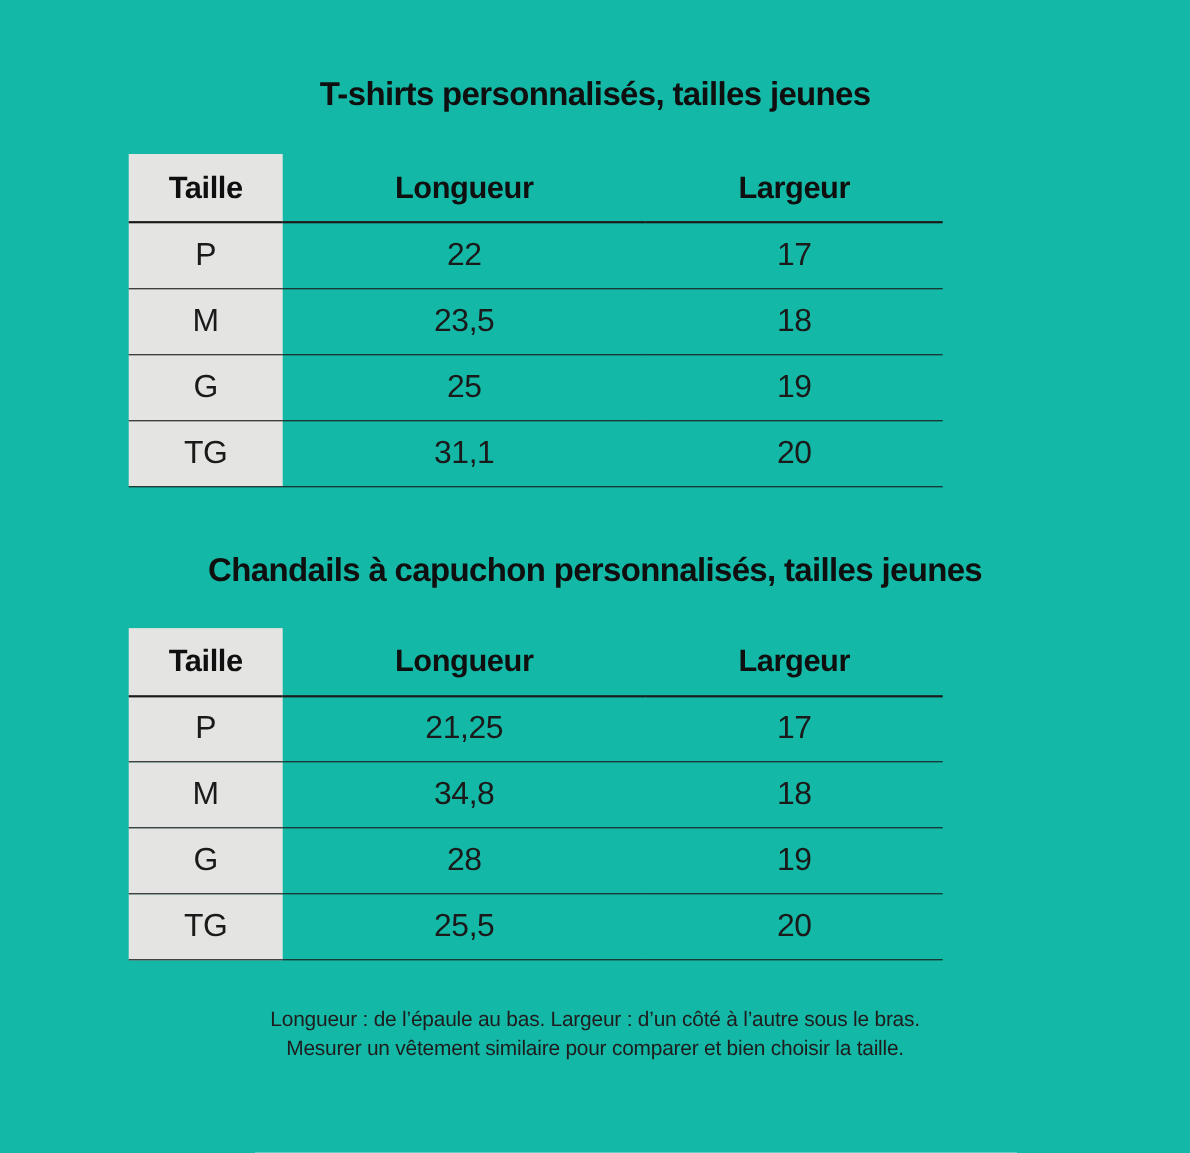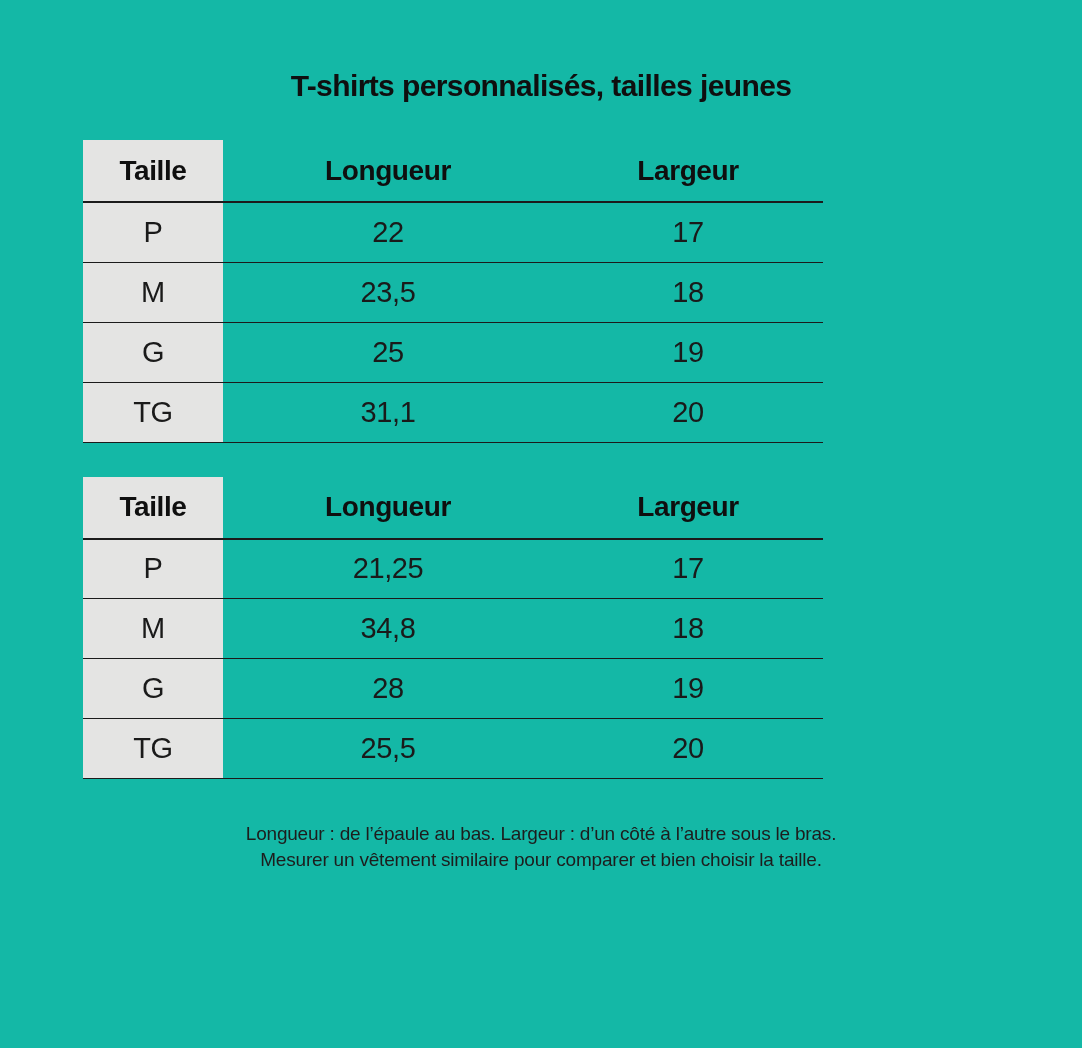--- a/index.html
+++ b/index.html
@@ -20,21 +20,21 @@
     letter-spacing: -0.6px;
     line-height: 36px;
     color: #0f0f0f;
   }
   .title-1 { padding-top: 68px; }
   .title-2 { padding-top: 58px; }
   table.size-table {
     border-collapse: collapse;
     table-layout: fixed;
     width: 740px;
-    margin: 36px 0 0 83px;
+    margin: 36px 0 0 117px;
   }
   table.size-table.table-2 { margin-top: 34px; }
   col.c-size   { width: 140px; }
   col.c-long   { width: 330px; }
   col.c-larg   { width: 270px; }
   .size-table th {
     height: 62px;
     font-size: 28px;
     font-weight: 700;
     letter-spacing: -0.4px;
@@ -100,20 +100,21 @@
         <td>19</td>
       </tr>
       <tr>
         <td class="col-size">TG</td>
         <td>31,1</td>
         <td>20</td>
       </tr>
     </tbody>
   </table>
 
+  <h1 class="table-title title-2">Chandails à capuchon personnalisés, tailles jeunes</h1>
 
   <table class="size-table table-2">
     <colgroup>
         <col class="c-size">
         <col class="c-long">
         <col class="c-larg">
       </colgroup>
     <thead>
       <tr>
         <th class="col-size">Taille</th>

